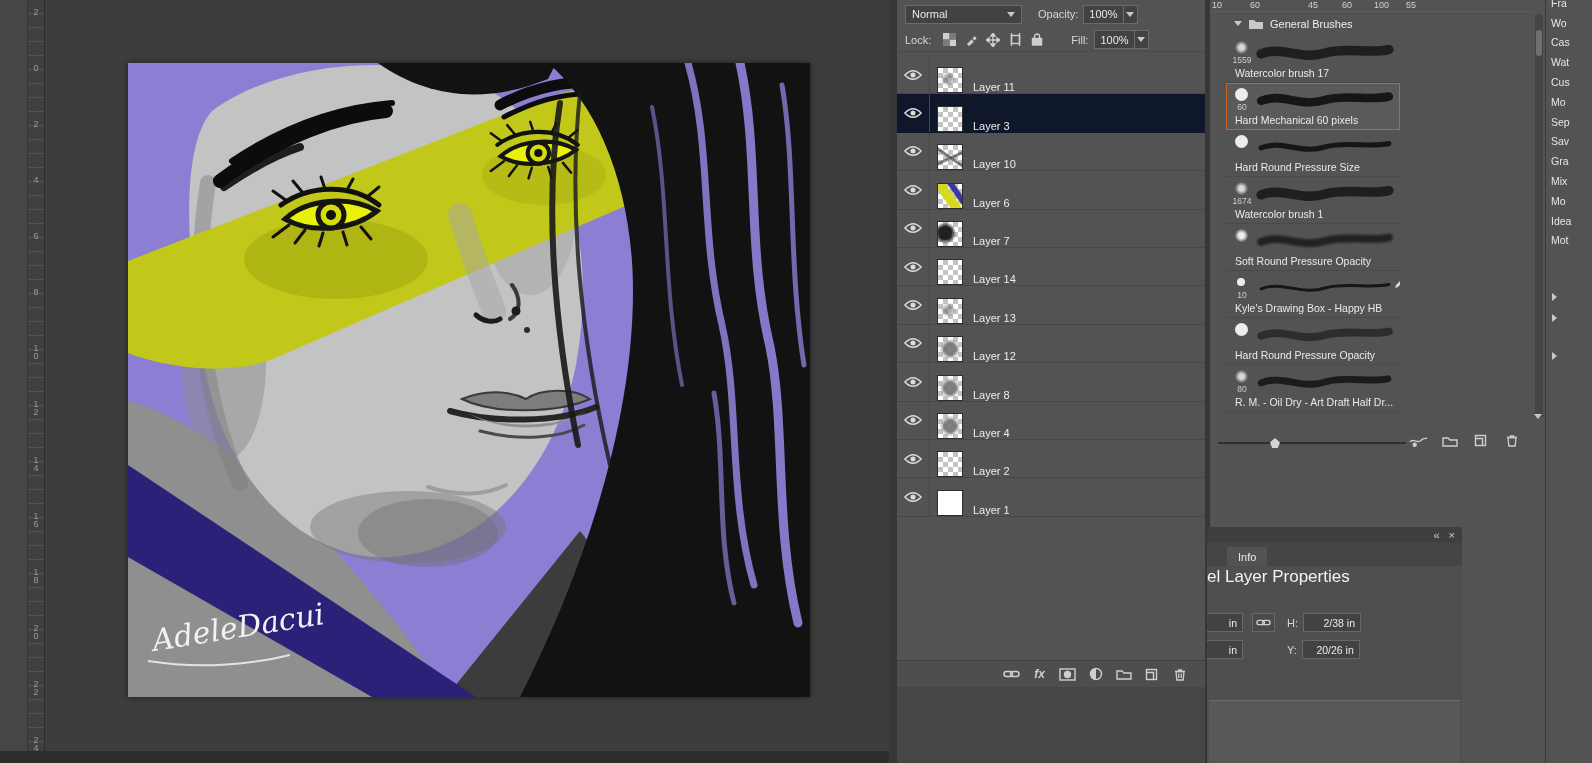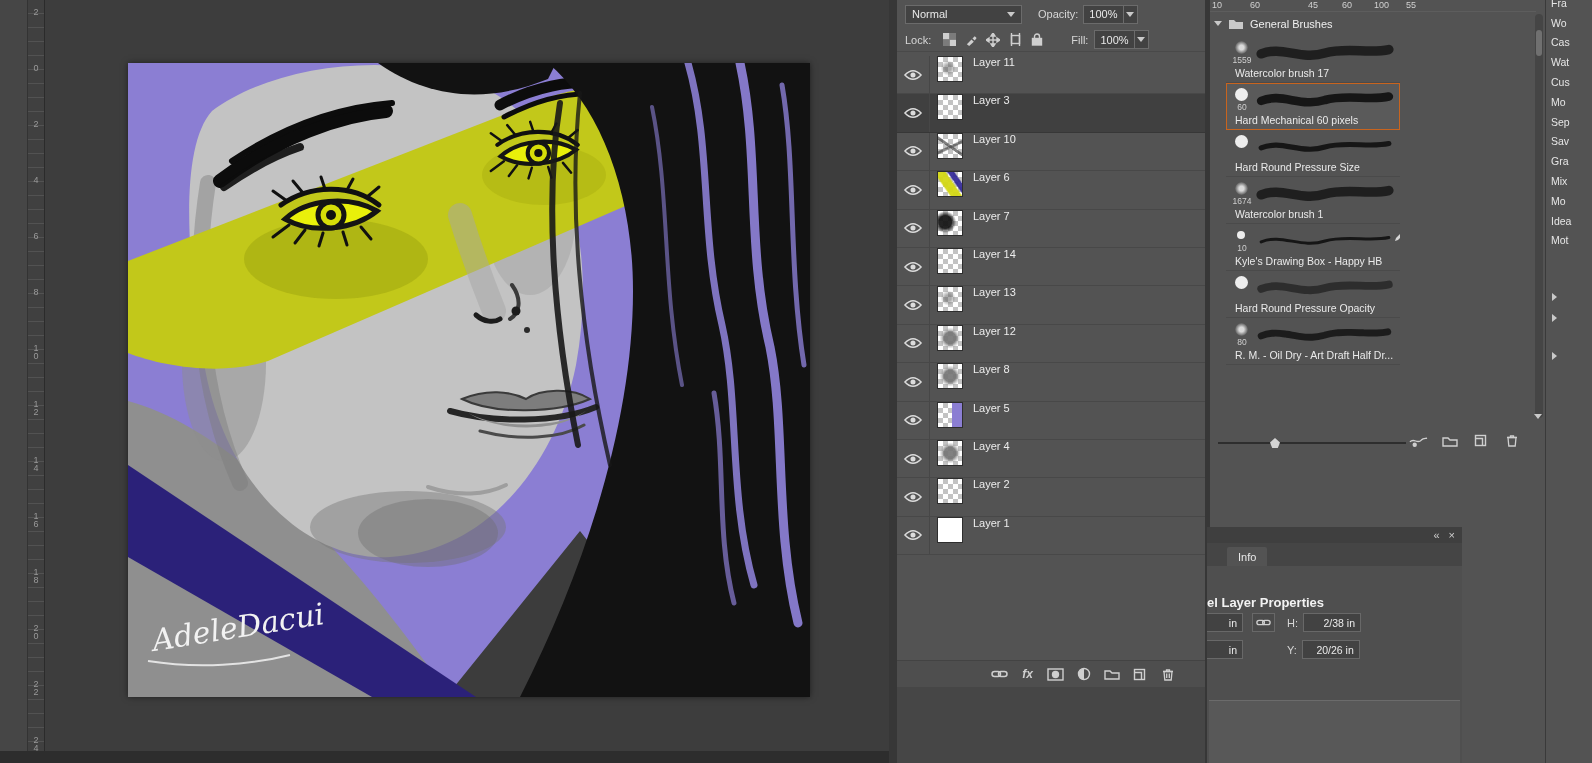--- a/index.html
+++ b/index.html
@@ -26,51 +26,51 @@
 .opt-label{color:#d6d6d6;font-size:11px}
 .select-box{display:flex;align-items:center;justify-content:space-between;background:#424242;border:1px solid #6b6b6b;height:19px;padding:0 6px;color:#e8e8e8}
 #blend-select{width:117px;margin-left:8px}
 .val-box{display:flex;align-items:center;background:#424242;border:1px solid #6b6b6b;height:19px;color:#e8e8e8}
 .val-box .v{padding:0 5px;min-width:32px;text-align:right}
 .val-box .caret-seg{border-left:1px solid #6b6b6b;width:14px;height:100%;display:flex;align-items:center;justify-content:center}
 .tri-down{width:0;height:0;border-left:4px solid transparent;border-right:4px solid transparent;border-top:5px solid #c9c9c9}
 .tri-right{width:0;height:0;border-top:4px solid transparent;border-bottom:4px solid transparent;border-left:5px solid #c9c9c9}
 .lock-icon{width:20px;height:18px;display:flex;align-items:center;justify-content:center;margin-right:2px}
 #layer-list{position:absolute;left:0;top:56px;width:308px;height:604px;background:#535353;overflow:hidden}
-.layer-row{position:relative;height:38.4px;display:flex;align-items:flex-start;border-bottom:1px solid rgba(0,0,0,.13)}
-.layer-row.selected{background:#404040}
+.layer-row{position:relative;height:38.4px;display:flex;align-items:flex-end;border-bottom:1px solid rgba(0,0,0,.13)}
+.layer-row.selected{background:#0f172a}
 .eye-cell{width:33px;height:100%;display:flex;align-items:center;justify-content:center;border-right:1px solid #474747;flex:none}
 .thumb{width:26px;height:26px;margin-left:7px;border:1px solid #2e2e2e;position:relative;flex:none;
   background-color:#fff;
   background-image:linear-gradient(45deg,#c3c3c3 25%,transparent 25%,transparent 75%,#c3c3c3 75%),
                    linear-gradient(45deg,#c3c3c3 25%,transparent 25%,transparent 75%,#c3c3c3 75%);
   background-size:10px 10px;background-position:0 0,5px 5px}
 .thumb-paint{position:absolute;inset:0}
 .tp-white{background:#fff}
 .tp-plain{}
 .tp-faint{background:radial-gradient(circle at 42% 46%,rgba(90,90,90,.5) 0 16%,transparent 40%)}
 .tp-sketch{background:linear-gradient(35deg,transparent 44%,rgba(60,60,60,.65) 46% 52%,transparent 55%),
             linear-gradient(-25deg,transparent 40%,rgba(40,40,40,.55) 44% 49%,transparent 53%)}
 .tp-yellowblue{background:linear-gradient(55deg,transparent 28%,rgba(212,216,20,.95) 33% 57%,transparent 62%),
             linear-gradient(55deg,transparent 62%,rgba(48,38,150,.92) 66% 79%,transparent 83%)}
 .tp-dark{background:radial-gradient(circle at 30% 46%,rgba(18,18,18,.93) 0 30%,transparent 52%)}
 .tp-gray{background:radial-gradient(circle at 50% 50%,rgba(118,118,118,.92) 0 34%,rgba(150,150,150,.5) 48%,transparent 62%)}
 .tp-purple{background:linear-gradient(to right,transparent 58%,#8b7ed3 58%)}
 .layer-name{margin-left:10px;font-size:11px;color:#ececec}
 #layers-toolbar{position:absolute;left:0;top:660px;width:308px;height:27px;background:#4e4e4e;border-top:1px solid #434343;
-  display:flex;align-items:center;justify-content:flex-end;gap:9px;padding-right:28px}
+  display:flex;align-items:center;justify-content:flex-end;gap:9px;padding-right:16px}
 .tool-icon{width:19px;height:17px;display:flex;align-items:center;justify-content:center;color:#cfcfcf}
 .fx-label{font-style:italic;font-weight:bold;font-size:12px;color:#cfcfcf}
 #layers-below{position:absolute;left:0;top:687px;width:308px;height:76px;background:#464646}
 
 
 #brushes-panel{position:absolute;left:1210px;top:0;width:335px;height:460px;background:#535353}
 #brush-top-row{position:absolute;top:0;left:0;width:326px;height:12px;overflow:hidden;border-bottom:1px solid #5d5d5d}
 .bt-size{position:absolute;top:0;font-size:9px;color:#d2d2d2}
-#brush-group-row{position:absolute;top:13px;left:0;width:326px;height:21px;display:flex;align-items:center;gap:6px;padding-left:4px}
+#brush-group-row{position:absolute;top:13px;left:0;width:326px;height:21px;display:flex;align-items:center;gap:6px;padding-left:24px}
 #brush-group-label{font-size:11px;color:#efefef}
 #brush-list{position:absolute;top:36px;left:16px;width:174px;height:378px;overflow:hidden}
 .brush-row{position:relative;height:47px;border-bottom:1px solid rgba(0,0,0,.1)}
 .brush-row.selected{outline:1px solid #c8641e;outline-offset:-1px;background:#5a5a5a}
 .tip-dot{position:absolute;left:9px;top:5px;width:13px;height:13px;border-radius:50%}
 .dot-hard{background:#ededed}
 .dot-small{width:8px;height:8px;left:11px;top:7px;background:#ededed}
 .dot-soft{background:radial-gradient(circle,#ededed 0 30%,rgba(237,237,237,.35) 60%,transparent 78%)}
 .dot-tex{background:radial-gradient(circle,#d9d9d9 0 26%,rgba(200,200,200,.45) 55%,transparent 74%)}
 .tip-size{position:absolute;left:2px;top:19px;width:28px;text-align:center;font-size:8.5px;color:#cfcfcf}
@@ -92,21 +92,21 @@
 #brush-slider .handle{position:absolute;left:52px;top:1px;width:10px;height:10px;background:#d4d4d4;
   clip-path:polygon(50% 0,100% 45%,78% 100%,22% 100%,0 45%)}
 #brush-bottom-icons{position:absolute;right:24px;top:432px;display:flex;gap:12px;align-items:center}
 #brushes-chev{position:absolute;right:3px;top:414px}
 
 
 #props-panel{position:absolute;left:1207px;top:527px;width:255px;height:236px;background:#4f4f4f;overflow:hidden}
 #props-header{position:absolute;top:0;left:0;right:0;height:16px;background:#3f3f3f;display:flex;justify-content:flex-end;align-items:center;gap:9px;padding-right:7px;color:#cfcfcf;font-size:11px}
 #props-tabs{position:absolute;top:16px;left:0;right:0;height:23px;background:#454545;display:flex;align-items:flex-end}
 #info-tab{margin-left:20px;padding:4px 11px 3px;background:#535353;color:#eaeaea;font-size:11px;border-radius:2px 2px 0 0}
-#props-title{position:absolute;top:68px;left:0;font-weight:bold;font-size:13px;color:#f2f2f2;white-space:nowrap}
+#props-title{position:absolute;top:40px;left:0;font-weight:normal;font-size:17px;color:#f2f2f2;white-space:nowrap}
 .prop-row{position:absolute;left:0;height:19px;display:flex;align-items:center}
 #prop-row1{top:86px}#prop-row2{top:113px}
 .prop-field{background:#424242;border:1px solid #686868;height:19px;color:#eaeaea;font-size:10.5px;display:flex;align-items:center;justify-content:flex-end;padding:0 5px}
 .prop-field.cut{width:36px;border-left:none}
 .prop-label{margin-left:0;color:#d6d6d6;font-size:11px}
 #link-btn{margin-left:9px;width:23px;height:19px;background:#4a4a4a;border:1px solid #686868;display:flex;align-items:center;justify-content:center}
 #props-subbox{position:absolute;left:2px;right:2px;top:173px;bottom:0;background:#585858;border-top:1px solid #6b6b6b}
 
 
 #right-strip{position:absolute;left:1545px;top:0;width:47px;height:763px;background:#535353;border-left:1px solid #3a3a3a}
@@ -424,32 +424,20 @@
               <circle cx="10" cy="6" r="2.8" fill="#dcdcdc"></circle>
             </svg>
     </div>
     <div class="thumb">
             <div class="thumb-paint tp-gray"></div>
           </div>
     <span class="layer-name">Layer 8</span>
   </div>
 
 
-  <div class="layer-row">
-    <div class="eye-cell">
-      <svg width="18" height="12" viewBox="0 0 20 12">
-              <path d="M1,6 Q10,-3.5 19,6 Q10,15.5 1,6 Z" fill="none" stroke="#dcdcdc" stroke-width="1.6"></path>
-              <circle cx="10" cy="6" r="2.8" fill="#dcdcdc"></circle>
-            </svg>
-    </div>
-    <div class="thumb">
-            <div class="thumb-paint tp-purple"></div>
-          </div>
-    <span class="layer-name">Layer 5</span>
-  </div>
 
   <div class="layer-row">
     <div class="eye-cell">
       <svg width="18" height="12" viewBox="0 0 20 12">
               <path d="M1,6 Q10,-3.5 19,6 Q10,15.5 1,6 Z" fill="none" stroke="#dcdcdc" stroke-width="1.6"></path>
               <circle cx="10" cy="6" r="2.8" fill="#dcdcdc"></circle>
             </svg>
     </div>
     <div class="thumb">
             <div class="thumb-paint tp-gray"></div>
@@ -580,20 +568,29 @@
   <div class="brush-row st-watercolor">
     <div class="tip-dot dot-tex"></div>
     <span class="tip-size">1674</span>
     <svg class="stroke-preview" viewBox="0 0 160 28">
       <path class="sp" d="M6,15 C30,5 52,23 80,14 C104,7 132,15 154,10"></path>
     </svg>
 
     <span class="brush-label">Watercolor brush 1</span>
   </div>
 
+  <div class="brush-row st-soft">
+    <div class="tip-dot dot-soft"></div>
+    <span class="tip-size"></span>
+    <svg class="stroke-preview" viewBox="0 0 160 28">
+      <path class="sp" d="M6,15 C30,5 52,23 80,14 C104,7 132,15 154,10"></path>
+    </svg>
+
+    <span class="brush-label">Soft Round Pressure Opacity</span>
+  </div>
 
   <div class="brush-row st-pencil">
     <div class="tip-dot dot-small"></div>
     <span class="tip-size">10</span>
     <svg class="stroke-preview" viewBox="0 0 160 28">
       <path class="sp" d="M6,15 C30,5 52,23 80,14 C104,7 132,15 154,10"></path>
     </svg>
     <span class="edit-glyph">
       <svg width="12" height="12" viewBox="0 0 12 12" fill="#d6d6d6">
               <path d="M1,11 L2,8 L9,1 L11,3 L4,10 Z"></path>

